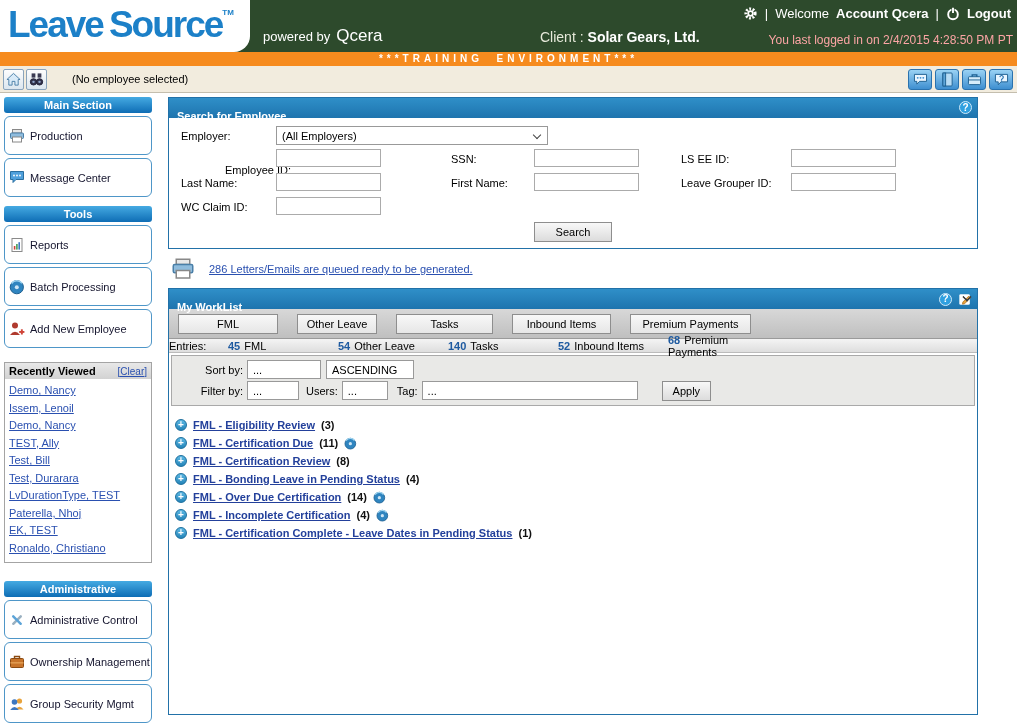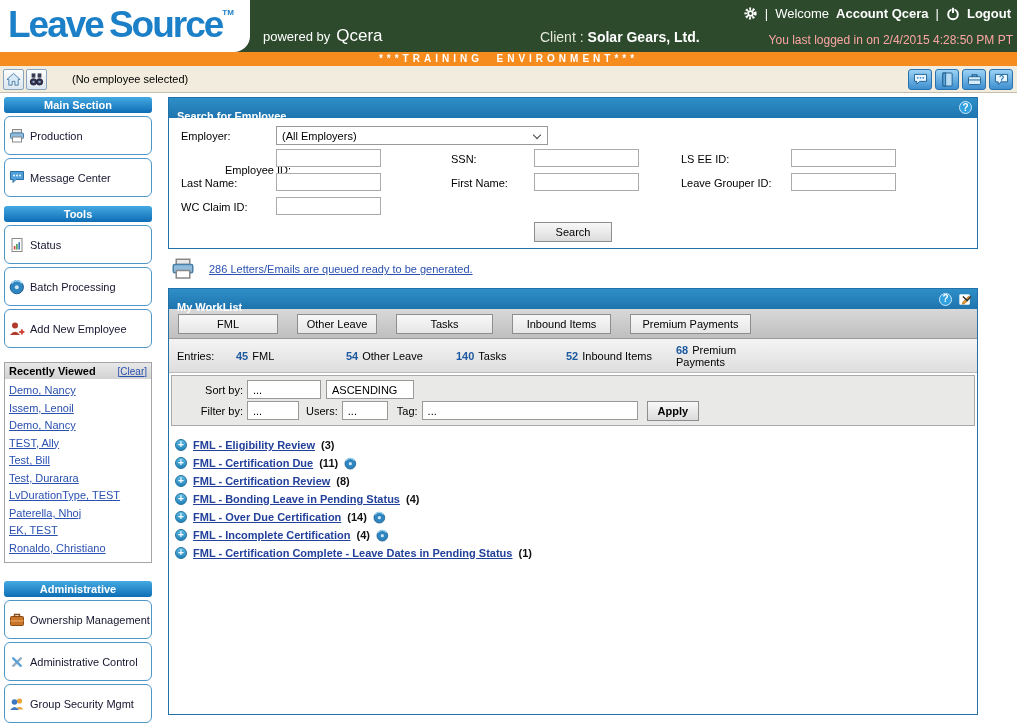--- a/index.html
+++ b/index.html
@@ -59,21 +59,21 @@
 
   
   .letters-row { position:absolute; left:170px; top:255px; height:28px; display:flex; align-items:center; gap:13px; }
   .letters-link { font-size:11px; color:#2a50b0; text-decoration:underline; cursor:pointer; }
 
   
   .wl { top:288px; height:427px; }
   .tabstrip { height:30px; background:linear-gradient(#d8d8d8,#bfbfbf); border-bottom:1px solid #9a9a9a; display:flex; align-items:center; gap:19px; padding-left:9px; }
   .tab { height:20px; line-height:18px; text-align:center; background:linear-gradient(#f8f8f8,#e6e6e6); border:1px solid #8e8e8e; font-size:11px; color:#000; cursor:pointer; }
   .tab:nth-child(1){width:100px;} .tab:nth-child(2){width:80px;} .tab:nth-child(3){width:97px;} .tab:nth-child(4){width:99px;} .tab:nth-child(5){width:121px;}
-  .entries-row { height:34px; background:linear-gradient(#f4f4f4,#dedede); border-bottom:1px solid #bbb; display:flex; align-items:center; padding-left:8px; font-size:11px; }
+  .entries-row { height:14px; background:linear-gradient(#f4f4f4,#dedede); border-bottom:1px solid #bbb; display:flex; align-items:center; font-size:11px; }
   .entries-label { width:59px; color:#000; }
   .entry { width:110px; color:#000; }
   .entry b { color:#1e5aa0; margin-right:4px; }
   .filter-box { margin:2px; border:1px solid #a9a9a9; background:#e9e9e7; padding:3px 0 4px 0; }
   .f-row { display:flex; align-items:center; height:21px; font-size:11px; }
   .f-row .rlab { width:75px; text-align:right; padding-right:4px; }
   .fsel { position:static; }
   .wl-items { padding:8px 0 0 6px; }
   .wl-item { display:flex; align-items:center; gap:6px; height:18px; }
   .plus-circle { width:12px; height:12px; border-radius:50%; background:linear-gradient(#5cb8e4,#2484b8); border:1px solid #1c6f9e; color:#fff; font-size:10px; font-weight:bold; display:flex; align-items:center; justify-content:center; line-height:1; cursor:pointer; flex:0 0 auto; }
@@ -206,21 +206,21 @@
   <div class="side-head">Tools</div>
   <div class="side-btn">
     <span>
         <svg width="16" height="16" viewBox="0 0 16 16">
           <rect x="3" y="1.5" width="10" height="13" fill="#fff" stroke="#8a8a8a"></rect>
           <rect x="4.8" y="9" width="1.6" height="3.6" fill="#d04438"></rect>
           <rect x="7.1" y="7" width="1.6" height="5.6" fill="#44a058"></rect>
           <rect x="9.4" y="5.2" width="1.6" height="7.4" fill="#3e78c0"></rect>
         </svg>
       </span>
-    <span>Status</span>
+    <span>Reports</span>
   </div>
   <div class="side-btn">
     <span>
         <svg width="16" height="16" viewBox="0 0 16 16">
           <circle cx="7.8" cy="8.2" r="6.6" fill="#2f85c0" stroke="#1d5f90"></circle>
           <path d="M2.5 4.5 A6.6 6.6 0 0 1 13 4.3" stroke="#9fd4f0" fill="none" stroke-width="1.6"></path>
           <circle cx="7.8" cy="8.2" r="2" fill="#cfe6f5"></circle>
         </svg>
       </span>
     <span>Batch Processing</span>
@@ -252,36 +252,36 @@
       <a class="rv-link">LvDurationType, TEST</a>
       <a class="rv-link">Paterella, Nhoj</a>
       <a class="rv-link">EK, TEST</a>
       <a class="rv-link">Ronaldo, Christiano</a>
     </div>
   </div>
   <div class="gap-l"></div>
   <div class="side-head">Administrative</div>
   <div class="side-btn">
     <span>
+        <svg width="16" height="16" viewBox="0 0 16 16">
+          <rect x="1.5" y="6.8" width="13" height="2.5" rx="1.2" fill="#9ab0c0" transform="rotate(-45 8 8)"></rect>
+          <rect x="1.5" y="6.8" width="13" height="2.5" rx="1.2" fill="#5ca4d8" transform="rotate(45 8 8)"></rect>
+        </svg>
+      </span>
+    <span>Administrative Control</span>
+  </div>
+  <div class="side-btn">
+    <span>
         <svg width="16" height="15" viewBox="0 0 16 15">
           <rect x="1.5" y="4.5" width="13" height="9" rx="1" fill="#c8742a" stroke="#8a4a12"></rect>
           <path d="M5.5 4.5 v-2 h5 v2" fill="none" stroke="#8a4a12" stroke-width="1.4"></path>
           <rect x="1.5" y="8" width="13" height="1.6" fill="#e09a50"></rect>
         </svg>
       </span>
     <span>Ownership Management</span>
-  </div>
-  <div class="side-btn">
-    <span>
-        <svg width="16" height="16" viewBox="0 0 16 16">
-          <rect x="1.5" y="6.8" width="13" height="2.5" rx="1.2" fill="#9ab0c0" transform="rotate(-45 8 8)"></rect>
-          <rect x="1.5" y="6.8" width="13" height="2.5" rx="1.2" fill="#5ca4d8" transform="rotate(45 8 8)"></rect>
-        </svg>
-      </span>
-    <span>Administrative Control</span>
   </div>
   <div class="side-btn">
     <span>
         <svg width="16" height="16" viewBox="0 0 16 16">
           <circle cx="10.5" cy="5" r="2.6" fill="#e8a33c"></circle>
           <path d="M6.5 13.5 q4 -5.5 8 0 z" fill="#e8a33c"></path>
           <circle cx="5.5" cy="6" r="2.8" fill="#3e78c0"></circle>
           <path d="M1.2 14 q4.3 -6 8.6 0 z" fill="#3e78c0"></path>
         </svg>
       </span>
@@ -383,21 +383,21 @@
           <span>...</span>
         </div>
       <span style="margin-left:7px; margin-right:4px;">Users:</span>
       <div class="sel fsel" style="width:46px;">
           <span>...</span>
         </div>
       <span style="margin-left:9px; margin-right:4px;">Tag:</span>
       <div class="sel fsel" style="width:216px;">
           <span>...</span>
         </div>
-      <button class="btn" style="margin-left:9px; padding:0 10px;font-weight:bold;">Apply</button>
+      <button class="btn" style="margin-left:24px; padding:0 10px;">Apply</button>
     </div>
   </div>
   <div class="wl-items">
     <div class="wl-item">
       <span class="plus-circle">+</span>
       <a class="wl-link">FML - Eligibility Review</a>
       <span class="wl-count">(3)</span>
     </div>
     <div class="wl-item">
       <span class="plus-circle">+</span>

